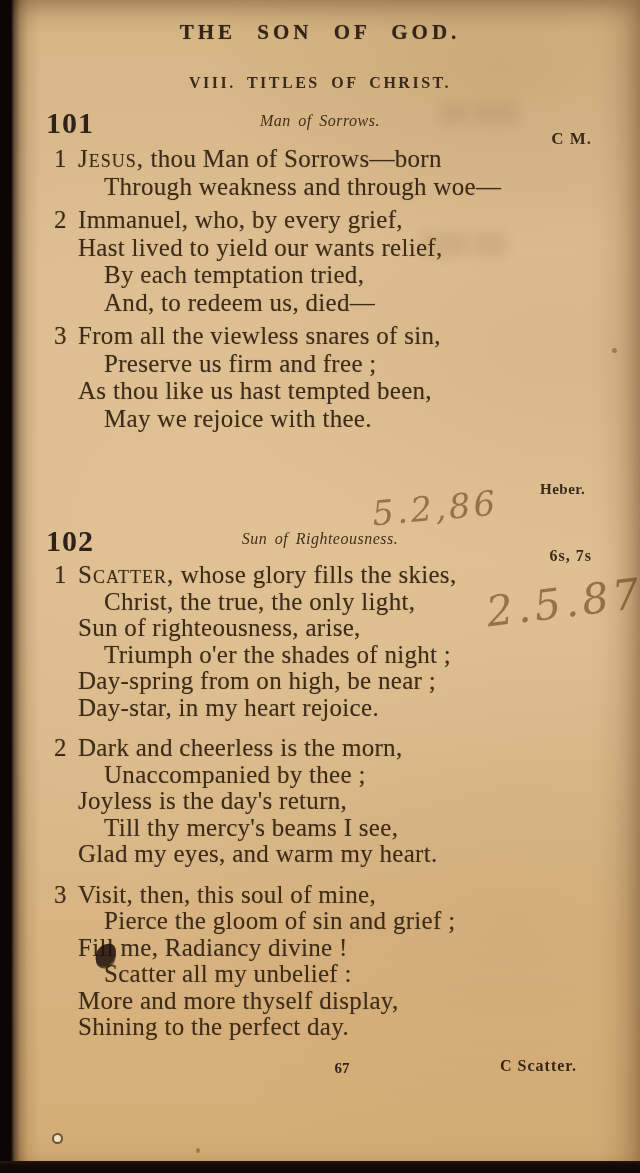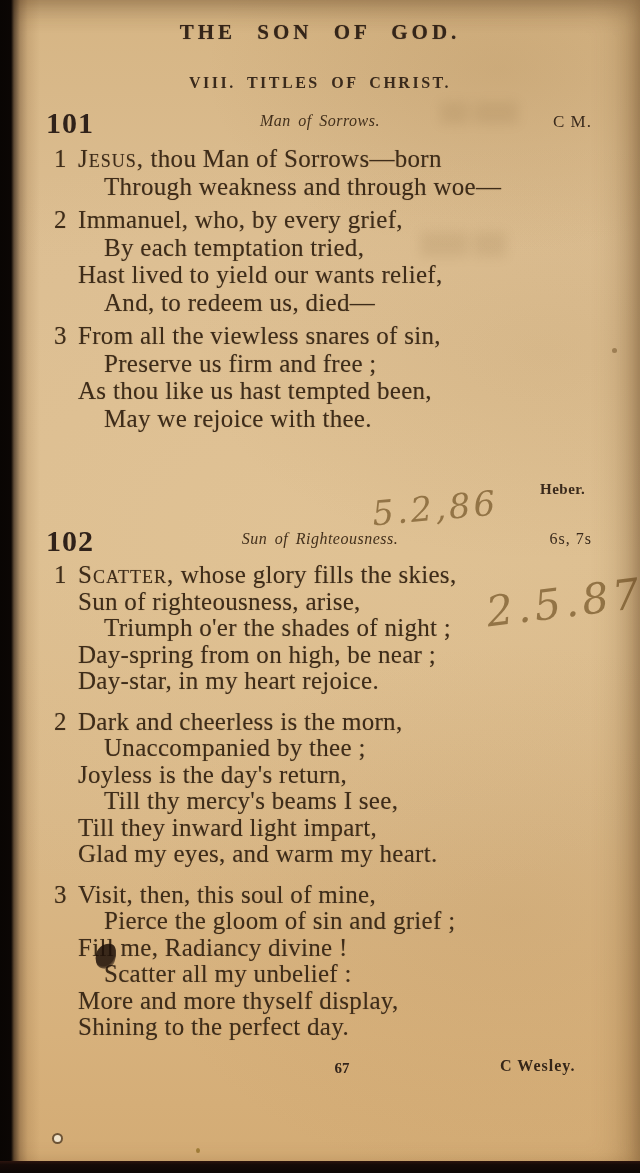--- a/index.html
+++ b/index.html
@@ -45,21 +45,21 @@
   }
   .hymn-head{position:absolute;left:0;width:100%;height:36px;}
   .hymn-head .num{
     position:absolute;left:46px;top:0;font-size:30px;font-weight:bold;color:#30221a;letter-spacing:1px;
   }
   .hymn-head .title{
     position:absolute;left:0;width:100%;top:6px;text-align:center;
     font-style:italic;font-size:16px;color:#43301c;letter-spacing:0.5px;word-spacing:3px;
   }
   .hymn-head .meter{
-    position:absolute;right:48px;top:6px;font-size:17px;font-weight:normal;color:#3a2a1c;letter-spacing:1px;
+    position:absolute;right:48px;top:23px;font-size:17px;font-weight:bold;color:#3a2a1c;letter-spacing:1px;
   }
   .verses{position:absolute;left:78px;width:540px;}
   .verse{margin:0 0 6px 0;}
   .v102 .verse{margin-bottom:14px;}
   .line{
     position:relative;font-size:25px;line-height:27.5px;letter-spacing:0.3px;
     color:#3e2c19;text-shadow:0 0 1px rgba(62,44,25,0.35);white-space:nowrap;
   }
   .v102 .line{line-height:26.5px;}
   .line.ind{padding-left:26px;}
@@ -105,22 +105,22 @@
     <span class="title">Man of Sorrows.</span>
     <span class="meter">C M.</span>
   </div>
   <div class="verses v101" style="top:145px;">
       <div class="verse">
         <div class="line"><span class="vnum">1</span><span class="sc">Jesus,</span> thou Man of Sorrows—born</div>
         <div class="line ind">Through weakness and through woe—</div>
       </div>
       <div class="verse">
         <div class="line"><span class="vnum">2</span>Immanuel, who, by every grief,</div>
+        <div class="line">Hast lived to yield our wants relief,</div>
         <div class="line ind">By each temptation tried,</div>
-        <div class="line">Hast lived to yield our wants relief,</div>
         <div class="line ind">And, to redeem us, died—</div>
       </div>
       <div class="verse">
         <div class="line"><span class="vnum">3</span>From all the viewless snares of sin,</div>
         <div class="line ind">Preserve us firm and free ;</div>
         <div class="line">As thou like us hast tempted been,</div>
         <div class="line ind">May we rejoice with thee.</div>
       </div>
     </div>
   <div class="attribution" style="left:540px;top:481px;">Heber.</div>
@@ -128,49 +128,49 @@
   <div class="annotation ann-1">5.2,86</div>
 
   <div class="hymn-head" style="top:524px;">
     <span class="num">102</span>
     <span class="title">Sun of Righteousness.</span>
     <span class="meter" style="font-size:16px;">6s, 7s</span>
   </div>
   <div class="verses v102" style="top:562px;">
       <div class="verse">
         <div class="line"><span class="vnum">1</span><span class="sc">Scatter,</span> whose glory fills the skies,</div>
+        <div class="line ind">Christ, the true, the only light,</div>
         <div class="line">Sun of righteousness, arise,</div>
         <div class="line ind">Triumph o'er the shades of night ;</div>
         <div class="line">Day-spring from on high, be near ;</div>
         <div class="line">Day-star, in my heart rejoice.</div>
       </div>
       <div class="verse">
         <div class="line"><span class="vnum">2</span>Dark and cheerless is the morn,</div>
         <div class="line ind">Unaccompanied by thee ;</div>
         <div class="line">Joyless is the day's return,</div>
         <div class="line ind">Till thy mercy's beams I see,</div>
-        <div class="line">Till they inward light impart,</div>
         <div class="line">Glad my eyes, and warm my heart.</div>
       </div>
       <div class="verse">
         <div class="line"><span class="vnum">3</span>Visit, then, this soul of mine,</div>
         <div class="line ind">Pierce the gloom of sin and grief ;</div>
         <div class="line">Fill me, Radiancy divine !</div>
         <div class="line ind">Scatter all my unbelief :</div>
         <div class="line">More and more thyself display,</div>
         <div class="line">Shining to the perfect day.</div>
       </div>
     </div>
 
   <div class="annotation ann-2">2.5.87</div>
 
   <div class="ink-blot"></div>
 
   <div class="page-number">67</div>
-  <div class="footer-attribution">C Wesley.</div>
+  <div class="footer-attribution">C Scatter.</div>
 
   <div class="speck" style="left:54px;top:1135px;width:7px;height:7px;background:#efe3cc;box-shadow:0 0 0 2px rgba(40,25,12,0.6);"></div>
   <div class="speck" style="left:196px;top:1148px;width:4px;height:5px;background:#8a6a20;opacity:0.7;"></div>
   <div class="speck" style="left:612px;top:348px;width:5px;height:5px;background:#6b4d26;opacity:0.5;"></div>
 
   <div class="vignette"></div>
   <div class="left-edge"></div>
   <div class="bottom-edge"></div>
 </div>
 

